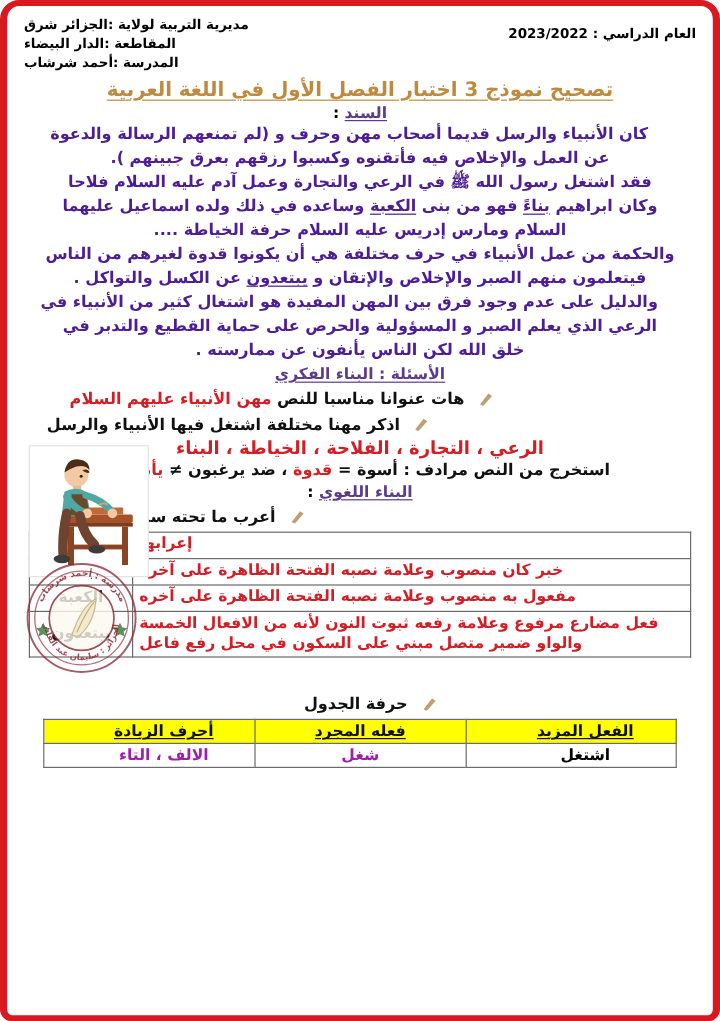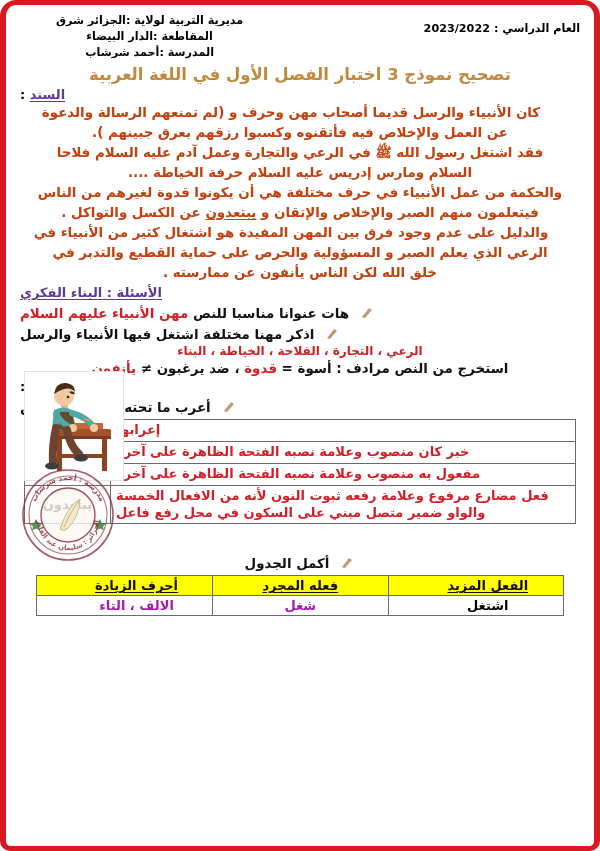--- a/index.html
+++ b/index.html
@@ -30,51 +30,52 @@
     padding: 8px 14px 6px 14px;
   }
 
   
   .hdr { display: flex; justify-content: space-between; align-items: flex-start; }
   .hdr-col { line-height: 1.45; }
   .hdr-col div {
     font-size: 11.2px; font-weight: bold; color: #000;
     white-space: nowrap;
   }
-  .hdr-right { text-align: center; margin-left: 36px; }
+  .hdr-right { text-align: left; }
   .hdr-left { text-align: right; padding-left: 6px; margin-top: 8px; }
 
   
   .doc-title {
     margin-top: 3px;
     text-align: center;
     font-size: 16.5px;
     font-weight: bold;
     color: #c08a3e;
+    text-decoration: underline;
     text-underline-offset: 3px;
     letter-spacing: 0px;
   }
 
   
   .sec-head {
     font-size: 13px; font-weight: bold; color: #000;
     margin-top: 3px;
   }
   .sec-head .u {
     color: #5b3b8c;
     text-decoration: underline;
     text-underline-offset: 2px;
   }
-  .sec-head.right { text-align: left; }
+  .sec-head.right { text-align: center; }
 
   
   .para {
     font-size: 13.4px;
     font-weight: bold;
-    color: #c2410c;
+    color: #4c1d95;
     line-height: 1.42;
     text-align: justify;
     text-align-last: center;
     margin: 1px 0;
   }
   .para.ind { text-indent: 18px; }
   .para u { text-decoration: underline; text-underline-offset: 2px; }
 
   
   .qrow {
@@ -88,25 +89,25 @@
     flex: 0 0 auto;
     width: 16px; height: 15px;
     color: #b99a6b;
     font-size: 12px;
     font-weight: bold;
     line-height: 14px;
     text-align: center;
     opacity: .95;
   }
   .qtext {
-    font-size: 13.4px; font-weight: bold; color: #111;
+    font-size: 13.4px; font-weight: bold; color: #111; margin-left: 19px;
   }
   .qtext.red { color: #d21f26; }
   .ans {
-    font-size: 12px; font-weight: bold; color: #d21f26;
+    font-size: 15px; font-weight: bold; color: #d21f26;
     text-align: center; margin-top: 2px;
   }
   .mixline {
     font-size: 13.4px; font-weight: bold; color: #111;
     text-align: center; margin-top: 3px;
   }
   .mixline .r { color: #d21f26; }
 
   
   .illus {
@@ -179,20 +180,23 @@
 
     <div class="doc-title">تصحيح نموذج 3 اختبار الفصل الأول في اللغة العربية</div>
 
     <div class="sec-head right">
       <span class="u">السند</span><span> :</span>
     </div>
 
     <div class="para ind">كان الأنبياء والرسل قديما أصحاب مهن وحرف و (لم تمنعهم الرسالة والدعوة</div>
     <div class="para">عن العمل والإخلاص فيه فأتقنوه وكسبوا رزقهم بعرق جبينهم ).</div>
     <div class="para">فقد اشتغل رسول الله ﷺ في الرعي والتجارة وعمل آدم عليه السلام فلاحا</div>
+    <div class="para">
+      <span>وكان ابراهيم </span><u>بناءً</u><span> فهو من بنى </span><u>الكعبة</u><span> وساعده في ذلك ولده اسماعيل عليهما</span>
+    </div>
     <div class="para">السلام ومارس إدريس عليه السلام حرفة الخياطة ....</div>
     <div class="para">والحكمة من عمل الأنبياء في حرف مختلفة هي أن يكونوا قدوة لغيرهم من الناس</div>
     <div class="para">
       <span>فيتعلمون منهم الصبر والإخلاص والإتقان و </span><u>يبتعدون</u><span> عن الكسل والتواكل .</span>
     </div>
     <div class="para ind">والدليل على عدم وجود فرق بين المهن المفيدة هو اشتغال كثير من الأنبياء في</div>
     <div class="para">الرعي الذي يعلم الصبر و المسؤولية والحرص على حماية القطيع والتدبر في</div>
     <div class="para">خلق الله لكن الناس يأنفون عن ممارسته .</div>
 
     <div class="sec-head right">
@@ -267,21 +271,21 @@
 
     <div class="spacer-lg"></div>
 
     <div class="qrow" style="justify-content:center;">
       <span class="qmark">
         <svg width="14" height="13" viewBox="0 0 14 13" aria-hidden="true">
           <path d="M2 11 L9 2 L12 4 L5 12 Z" fill="#b99a6b"></path>
           <path d="M2 11 L4 12 L5 12 Z" fill="#8d7346"></path>
         </svg>
       </span>
-      <span class="qtext">أكمل الجدول</span>
+      <span class="qtext">حرفة الجدول</span>
     </div>
 
     <div class="table-wrap-2">
       <table class="grid t2">
         <thead>
           <tr>
             <td class="col-a">الفعل المزيد</td>
             <td class="col-b">فعله المجرد</td>
             <td class="col-c">أحرف الزيادة</td>
           </tr>

